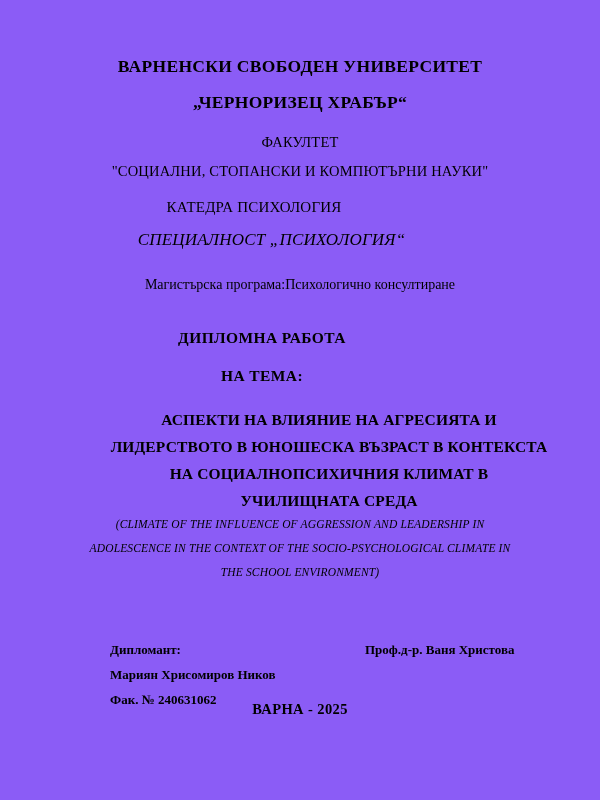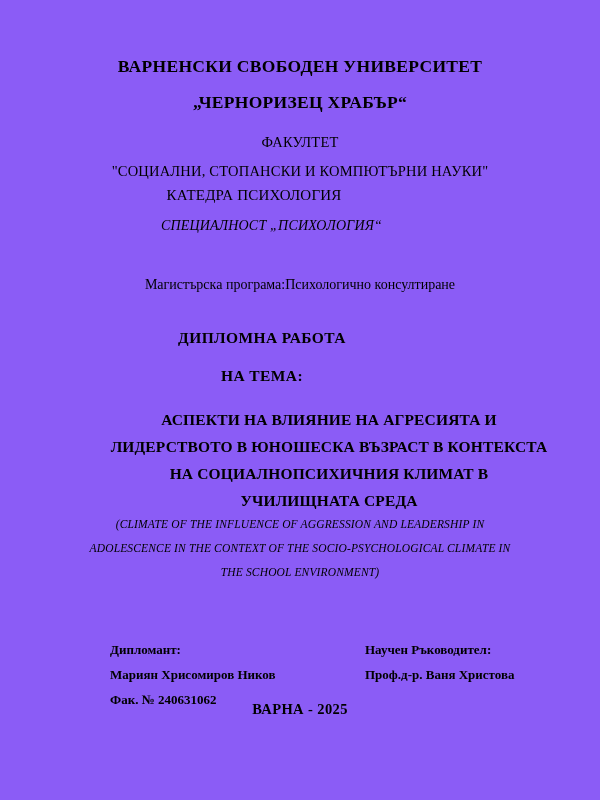--- a/index.html
+++ b/index.html
@@ -59,33 +59,33 @@
   .faculty-name {
     font-size: 14.5px;
     font-weight: normal;
     letter-spacing: 0.2px;
     line-height: 1;
   }
 
   
   .dept-block {
     position: absolute;
-    top: 188px;
+    top: 200px;
     left: 0;
     width: 508px;
   }
   .dept-name {
     font-size: 15px;
     font-weight: normal;
     letter-spacing: 0.2px;
     line-height: 1;
     margin-bottom: 16px;
   }
   .dept-major {
-    font-size: 14px;
+    font-size: 17px;
     font-style: italic;
     font-weight: normal;
     letter-spacing: 0.2px;
     line-height: 1;
     padding-left: 35px;
   }
 
   
   .program-block {
     position: absolute;
@@ -227,21 +227,20 @@
     <div class="line subtitle-line">THE SCHOOL ENVIRONMENT)</div>
   </div>
 
   <div class="signature-block">
     <div class="sig-col sig-col-left">
       <div class="sig-line">Дипломант:</div>
       <div class="sig-line">Мариян Хрисомиров Ников</div>
       <div class="sig-line">Фак. № 240631062</div>
     </div>
     <div class="sig-col sig-col-right">
-      <div class="sig-line">Научен Ръководител:</div>
       <div class="sig-line">Проф.д-р. Ваня Христова</div>
     </div>
   </div>
 
   <div class="footer-block">
     <div class="line footer-line">ВАРНА - 2025</div>
   </div>
 
 </div>
 

